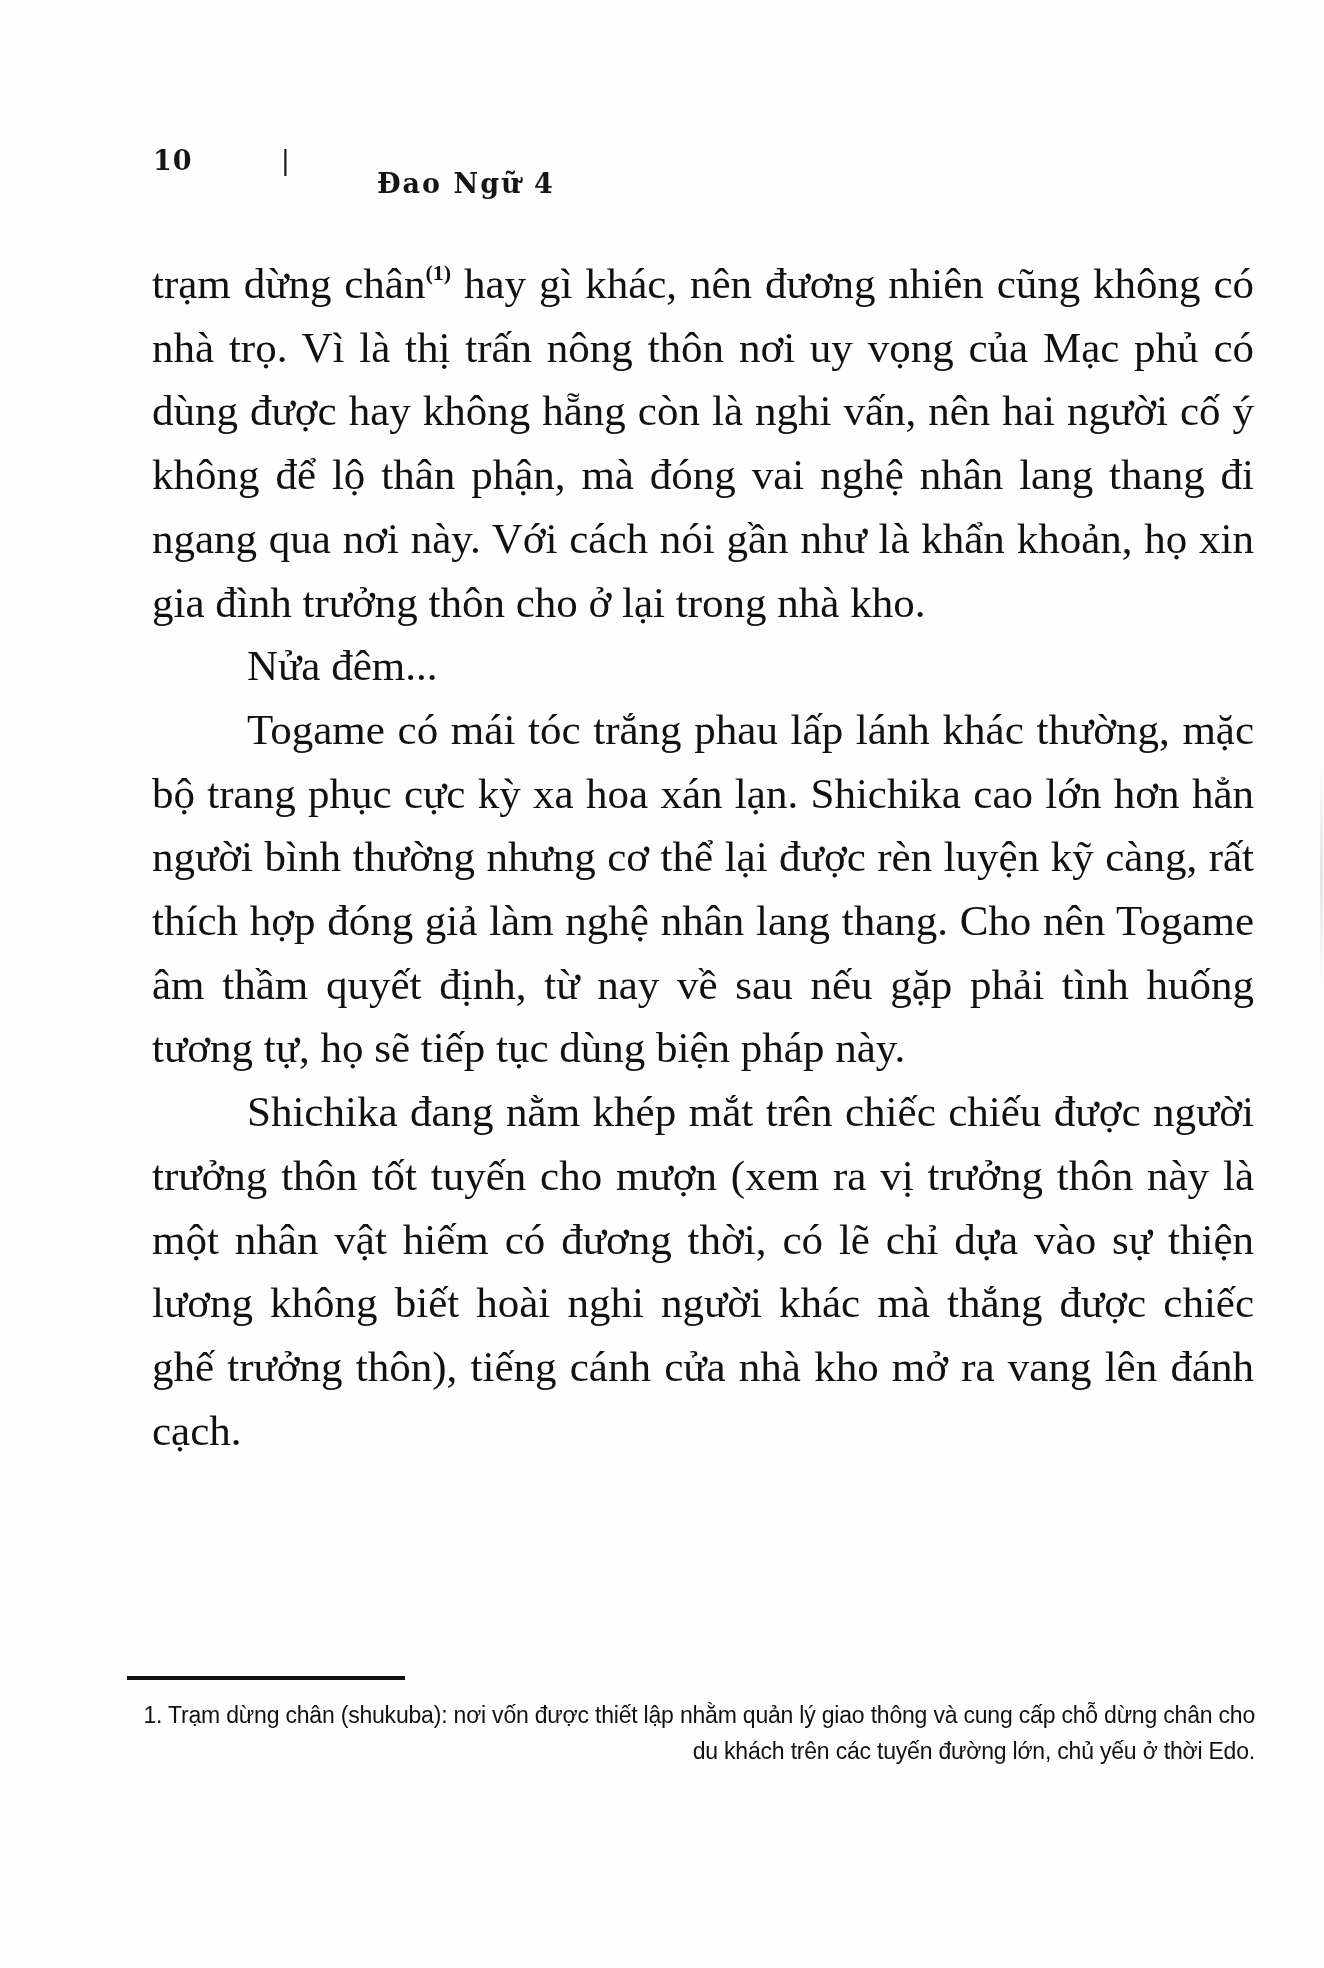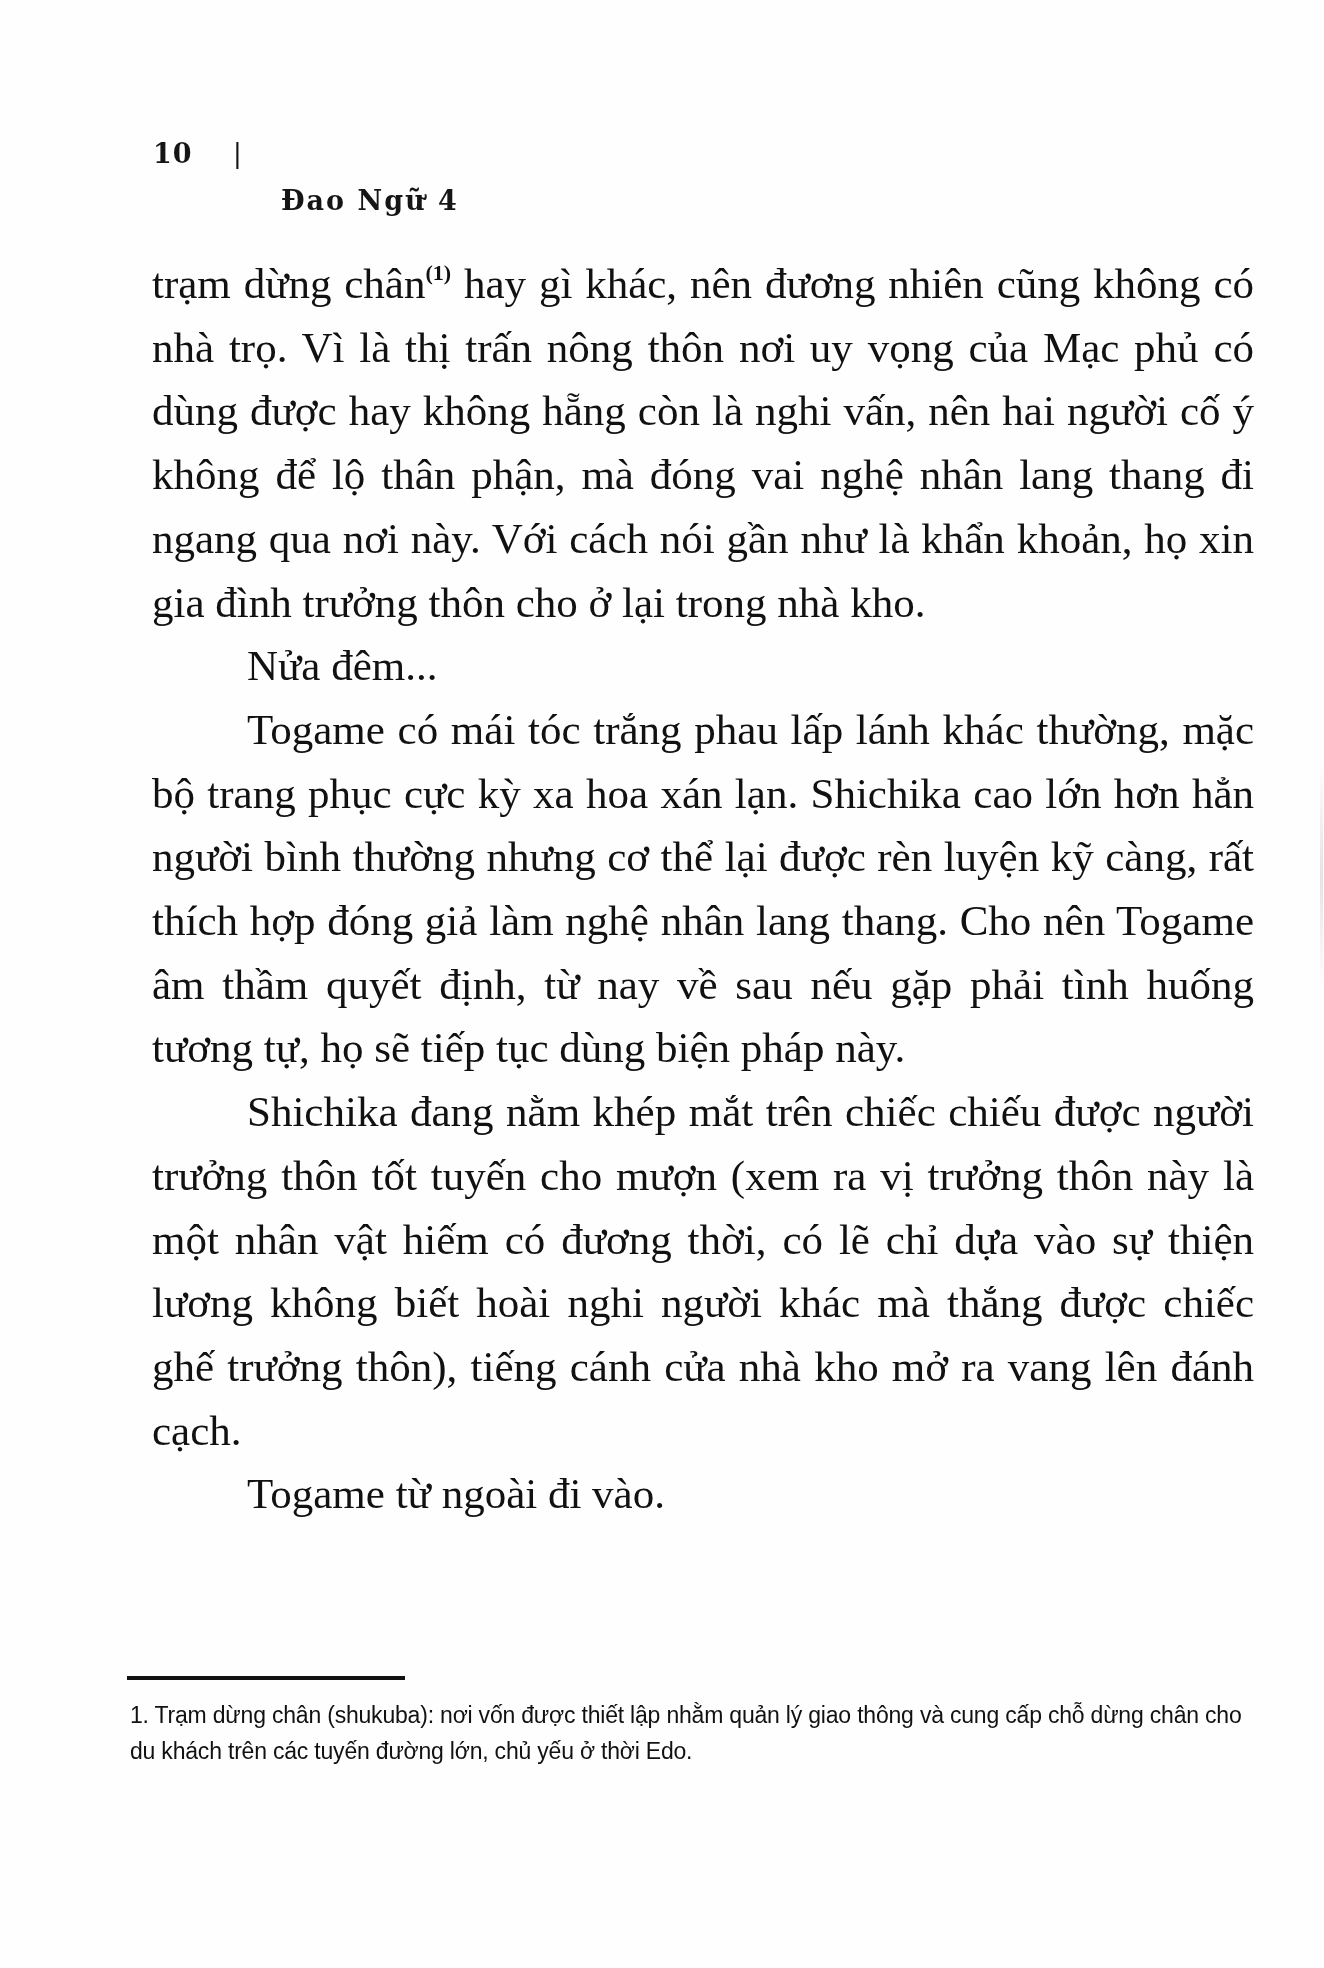--- a/index.html
+++ b/index.html
@@ -29,26 +29,27 @@
       height: 230px;
       background: linear-gradient(to bottom, rgba(200,200,200,0), rgba(205,205,205,0.55), rgba(200,200,200,0));
     }
     
     .running-header {
       position: absolute;
       left: 153px;
       top: 138px;
       height: 44px;
       display: flex;
-      align-items: flex-start;
+      align-items: center;
       font-family: "DejaVu Serif", serif;
       font-weight: bold;
       font-size: 27px;
       letter-spacing: 1px;
       color: #151515;
+      gap: 48px;
     }
     .running-header .page-num {
       width: 80px;
       font-weight: bold;
     }
     .running-header .sep {
       width: 48px;
       font-family: "DejaVu Sans", sans-serif;
       font-weight: normal;
       font-size: 26px;
@@ -97,41 +98,40 @@
       position: absolute;
       left: 130px;
       top: 1697px;
       width: 1125px;
       font-family: "Liberation Sans", "DejaVu Sans", sans-serif;
       font-size: 23px;
       line-height: 36px;
       color: #111111;
       letter-spacing: -0.2px;
     }
-    .footnotes p { margin: 0; }
+    .footnotes p { margin: 0; text-align: right; }
   </style>
 </head>
 <body>
 
 <div class="page">
 
   <div class="scan-mark"></div>
 
   <div class="running-header">
     <span class="page-num">10</span>
     <span class="sep">|</span>
     <span class="book-title">Đao Ngữ 4</span>
   </div>
 
   <div class="body-text">
     <p><span>trạm dừng chân</span><sup>(1)</sup><span> hay gì khác, nên đương nhiên cũng không có nhà trọ. Vì là thị trấn nông thôn nơi uy vọng của Mạc phủ có dùng được hay không hẵng còn là nghi vấn, nên hai người cố ý không để lộ thân phận, mà đóng vai nghệ nhân lang thang đi ngang qua nơi này. Với cách nói gần như là khẩn khoản, họ xin gia đình trưởng thôn cho ở lại trong nhà kho.</span></p>
     <p class="indent">Nửa đêm...</p>
     <p class="indent">Togame có mái tóc trắng phau lấp lánh khác thường, mặc bộ trang phục cực kỳ xa hoa xán lạn. Shichika cao lớn hơn hẳn người bình thường nhưng cơ thể lại được rèn luyện kỹ càng, rất thích hợp đóng giả làm nghệ nhân lang thang. Cho nên Togame âm thầm quyết định, từ nay về sau nếu gặp phải tình huống tương tự, họ sẽ tiếp tục dùng biện pháp này.</p>
     <p class="indent">Shichika đang nằm khép mắt trên chiếc chiếu được người trưởng thôn tốt tuyến cho mượn (xem ra vị trưởng thôn này là một nhân vật hiếm có đương thời, có lẽ chỉ dựa vào sự thiện lương không biết hoài nghi người khác mà thắng được chiếc ghế trưởng thôn), tiếng cánh cửa nhà kho mở ra vang lên đánh cạch.</p>
-    <p class="indent">Togame từ ngoài đi vào.</p>
   </div>
 
   <div class="footnote-rule"></div>
 
   <div class="footnotes">
     <p>1. Trạm dừng chân (shukuba): nơi vốn được thiết lập nhằm quản lý giao thông và cung cấp chỗ dừng chân cho du khách trên các tuyến đường lớn, chủ yếu ở thời Edo.</p>
   </div>
 
 </div>
 

